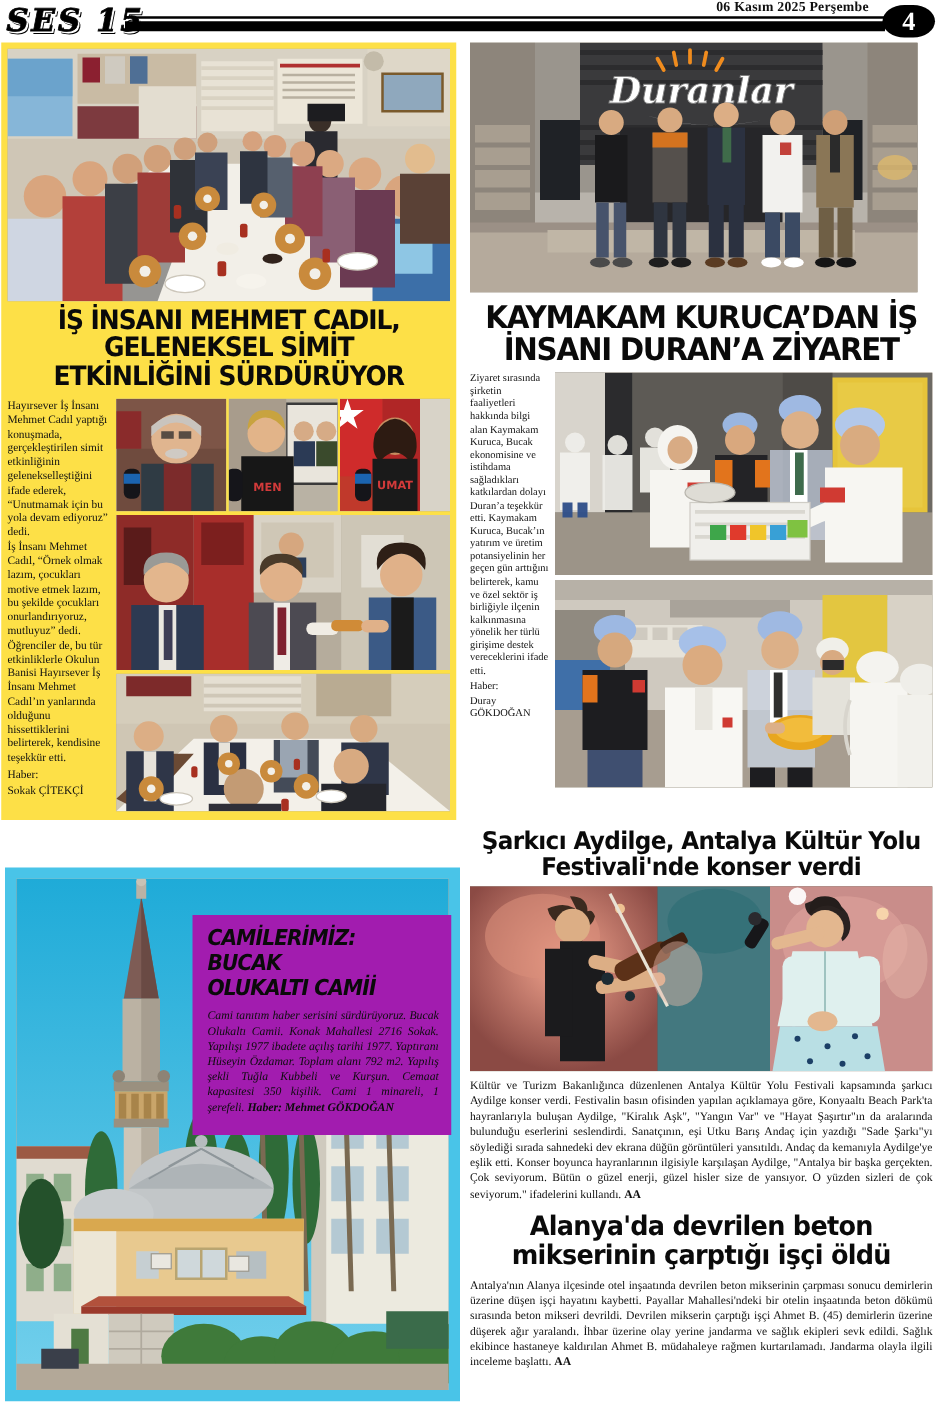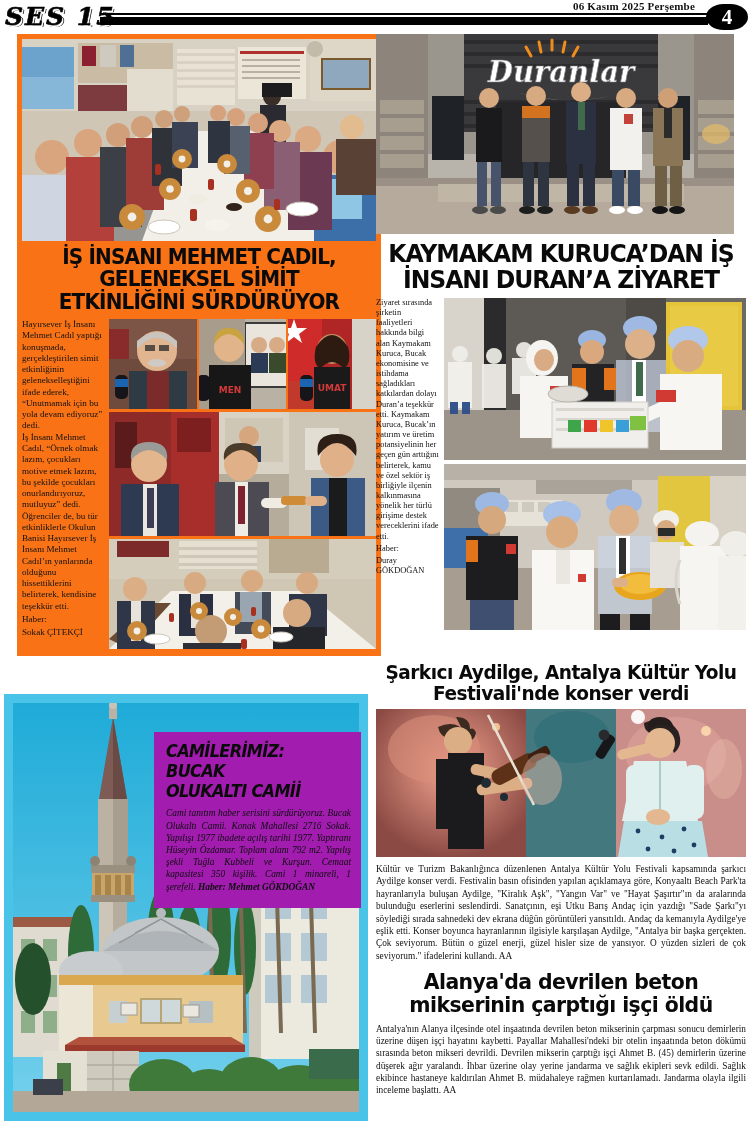--- a/index.html
+++ b/index.html
@@ -70,23 +70,23 @@
     font-size: 21px;
     display: flex;
     align-items: center;
     justify-content: center;
     line-height: 1;
   }
 
   
   .green-panel {
     position: absolute;
-    left: 17px; top: 34px;
+    left: 1px; top: 34px;
     width: 364px; height: 622px;
-    background: #f97316;
+    background: #fde047;
     padding: 5px;
   }
   .photo {
     position: relative;
     overflow: hidden;
     background: #b9b2a6;
   }
   .ph-table-main {
     width: 354px; height: 202px;
   }
@@ -226,21 +226,21 @@
   }
   .ph-concert { width: 370px; height: 148px; margin-top: 5px; }
   .article-text {
     margin-top: 6px;
     font-family: "Liberation Serif", serif;
     font-size: 9.3px;
     line-height: 1.33;
     color: #101010;
     text-align: justify;
   }
-  .article-text b { font-weight: normal; }
+  .article-text b { font-weight: bold; }
   .headline-mixed2 {
     font-family: "DejaVu Sans", sans-serif;
     font-weight: bold;
     font-size: 21.5px;
     line-height: 1.06;
     letter-spacing: -0.6px;
     text-align: center;
     color: #0a0a0a;
     margin-top: 9px;
     transform: scaleX(0.95);

